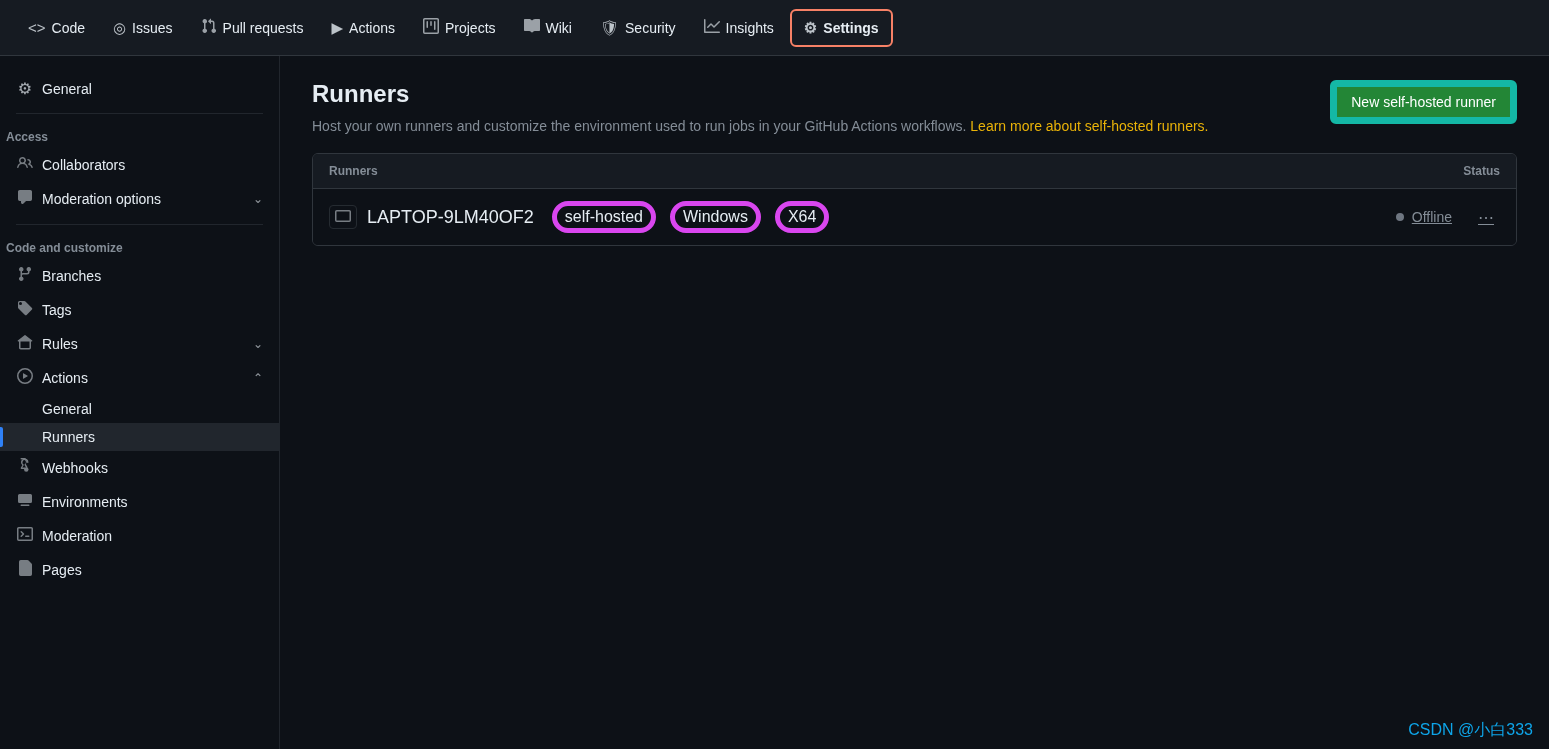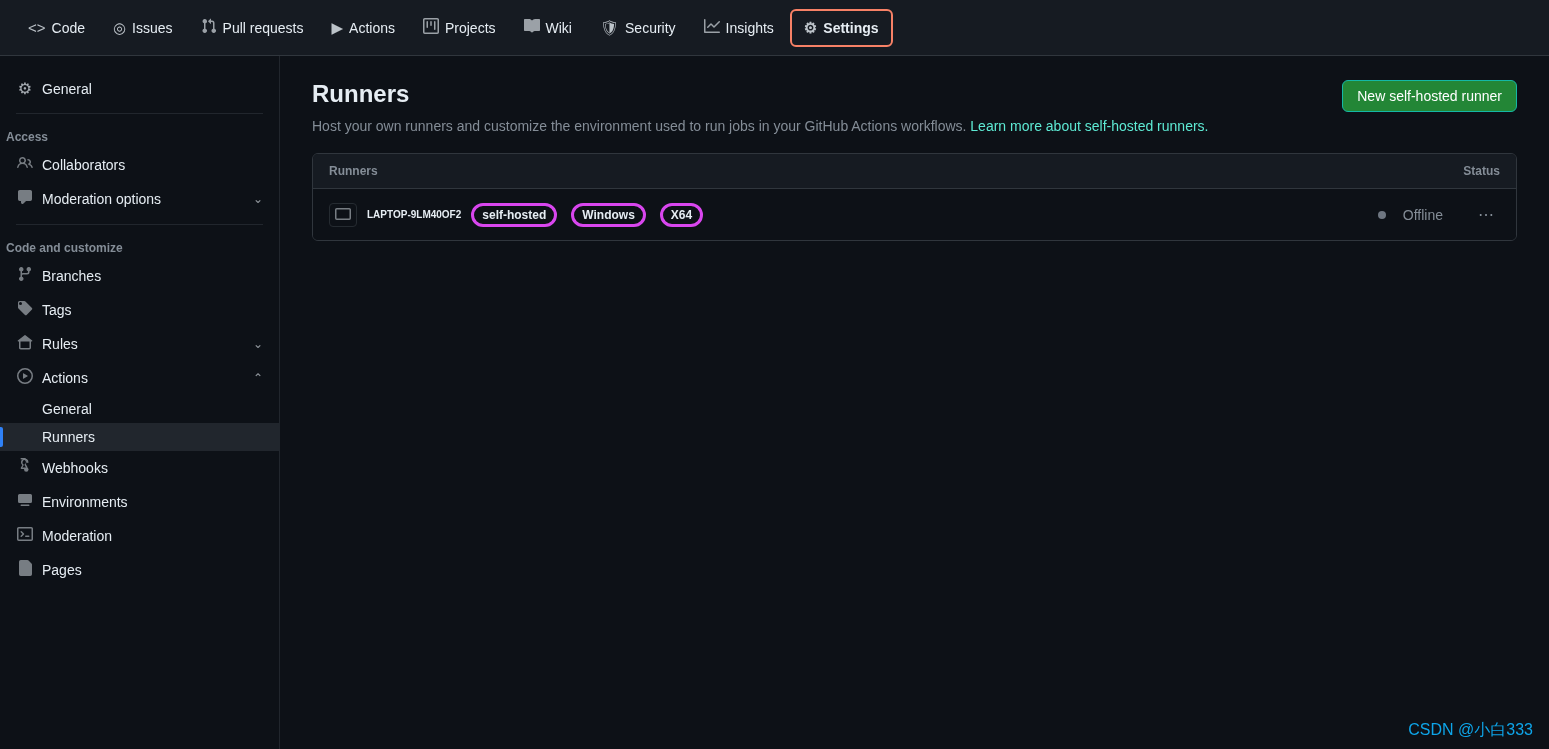--- a/index.html
+++ b/index.html
@@ -135,27 +135,27 @@
       color: #e6edf3;
       margin-bottom: 8px;
     }
     .main-description {
       color: #848d97;
       font-size: 14px;
       line-height: 1.5;
       max-width: 900px;
     }
     .main-description a {
-      color: #5eead4;
+      color: #eab308;
       text-decoration: none;
     }
     .btn-primary {
       background: #238636;
       color: #fff;
-      border: 1px solid #14b8a6;
+      border: 7px solid #14b8a6;
       border-radius: 6px;
       padding: 7px 14px;
       font-size: 14px;
       font-weight: 500;
       cursor: pointer;
       white-space: nowrap;
     }
 
     
     .runners-table {
@@ -192,40 +192,41 @@
     }
     .runner-icon {
       font-size: 18px;
       opacity: 0.7;
       border: 1px solid #30363d;
       border-radius: 4px;
       padding: 3px 5px;
       font-size: 14px;
     }
     .runner-name {
-      font-weight: 700;
-      font-size: 10px;
+      font-weight: 400;
+      font-size: 18px;
+      margin-right: 8px;
     }
     .tag {
-      border: 3px solid #d946ef;
+      border: 5px solid #d946ef;
       border-radius: 20px;
       padding: 2px 8px;
-      font-size: 12px;
+      font-size: 16px;
       color: #e6edf3;
       margin-right: 4px;
-      font-weight: bold;
     }
     .runner-status {
       display: flex;
       align-items: center;
-      gap: 17px;
+      gap: 8px;
       color: #848d97;
       font-size: 14px;
       min-width: 140px;
       justify-content: flex-end;
+      text-decoration: underline;
     }
     .status-dot {
       width: 8px;
       height: 8px;
       border-radius: 50%;
       background: #6e7681;
     }
     .more-btn {
       background: none;
       border: none;

